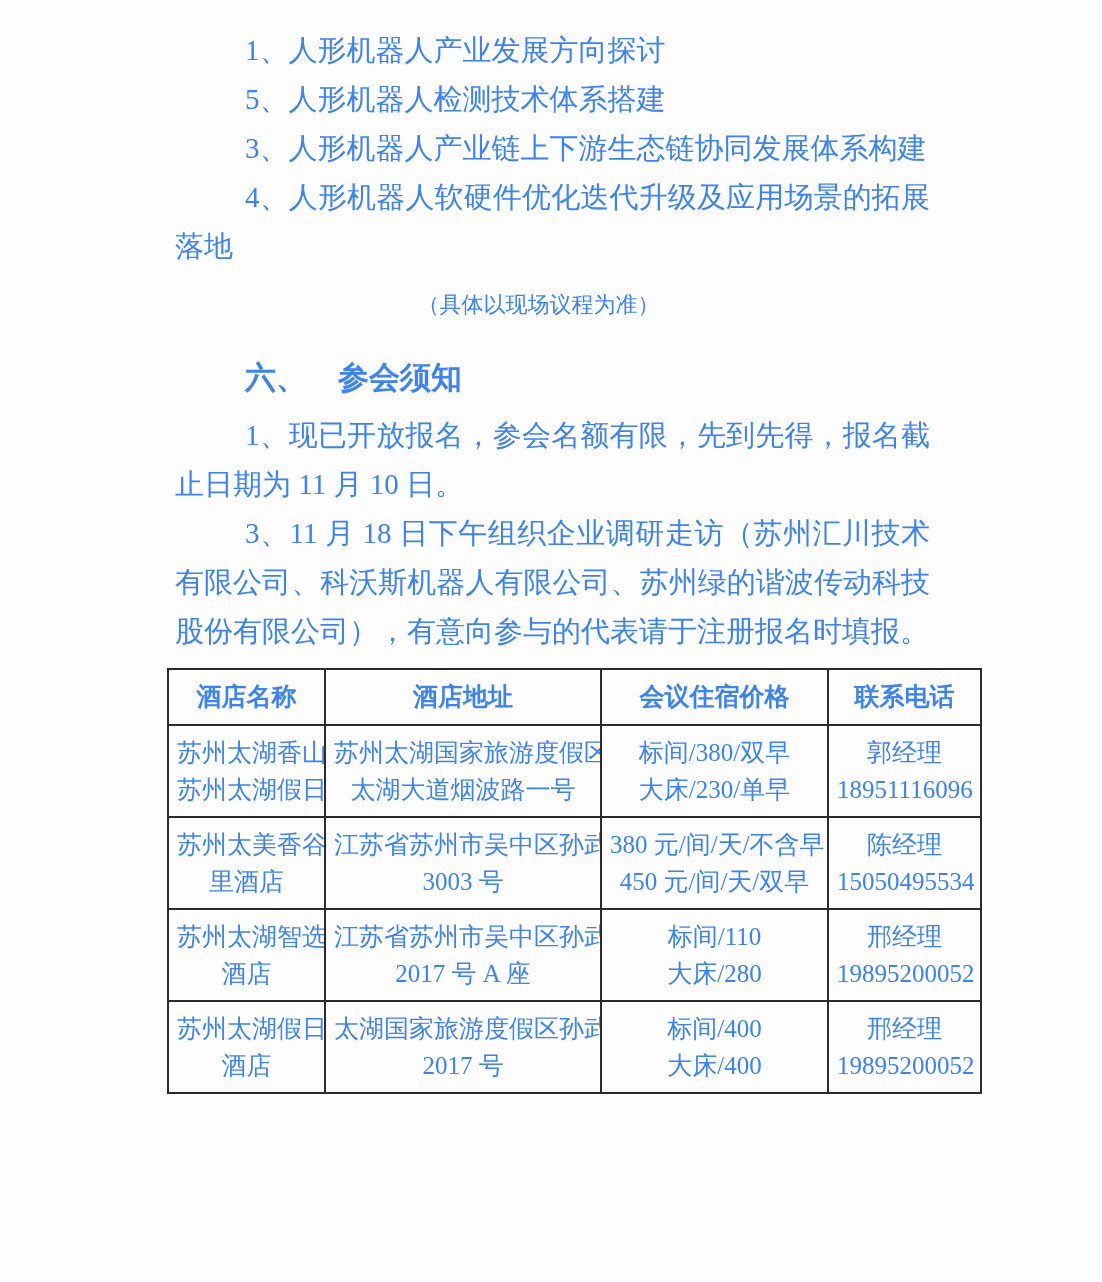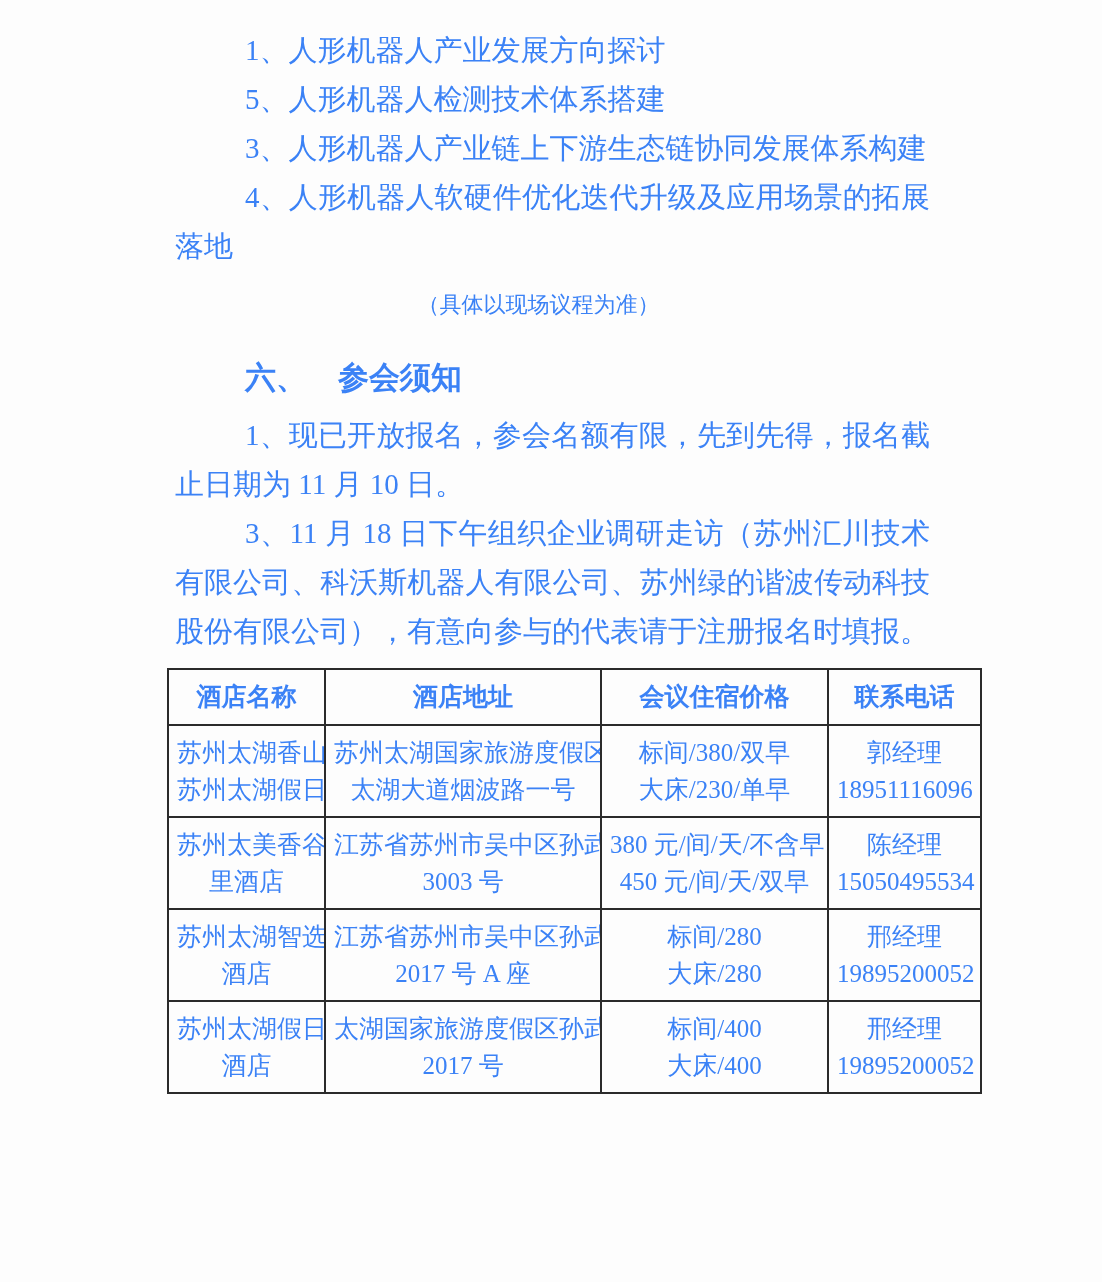--- a/index.html
+++ b/index.html
@@ -134,21 +134,21 @@
       <tr>
         <td>
           <div class="cl">苏州太湖智选</div>
           <div class="cl">酒店</div>
         </td>
         <td>
           <div class="cl">江苏省苏州市吴中区孙武路</div>
           <div class="cl">2017 号 A 座</div>
         </td>
         <td>
-          <div class="cl">标间/280</div>
+          <div class="cl">标间/110</div>
           <div class="cl">大床/280</div>
         </td>
         <td>
           <div class="cl">邢经理</div>
           <div class="cl">19895200052</div>
         </td>
       </tr>
       <tr>
         <td>
           <div class="cl">苏州太湖假日</div>

